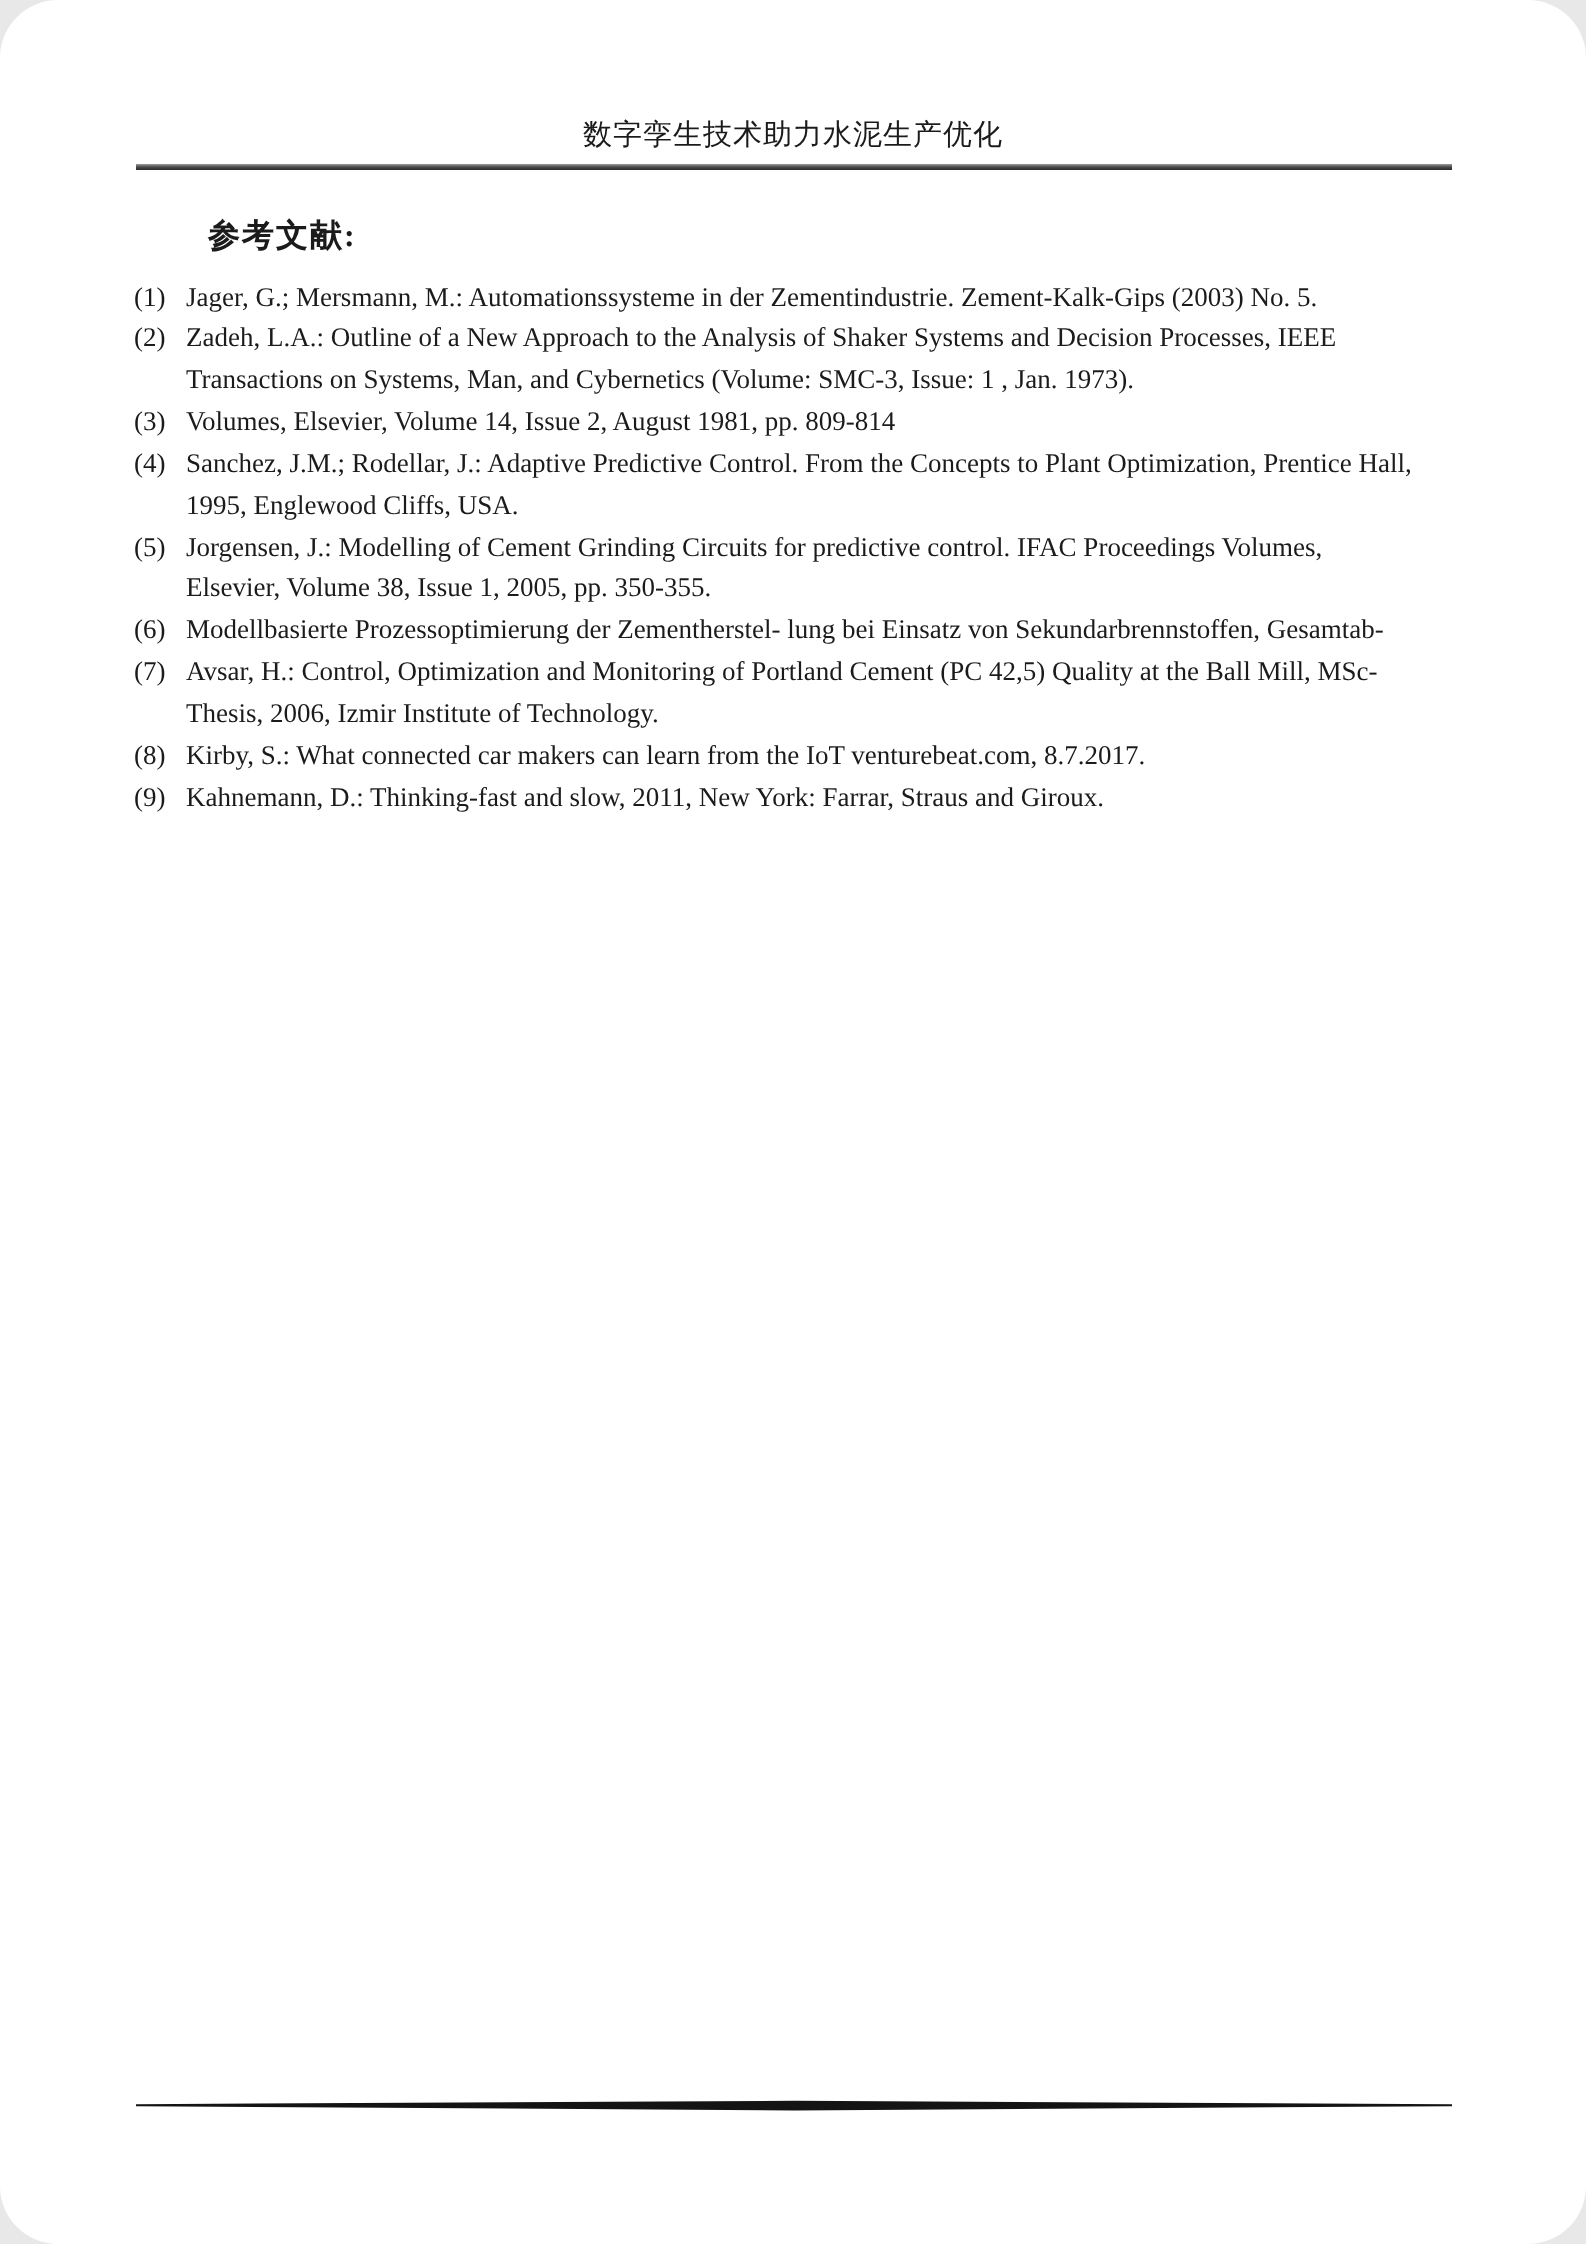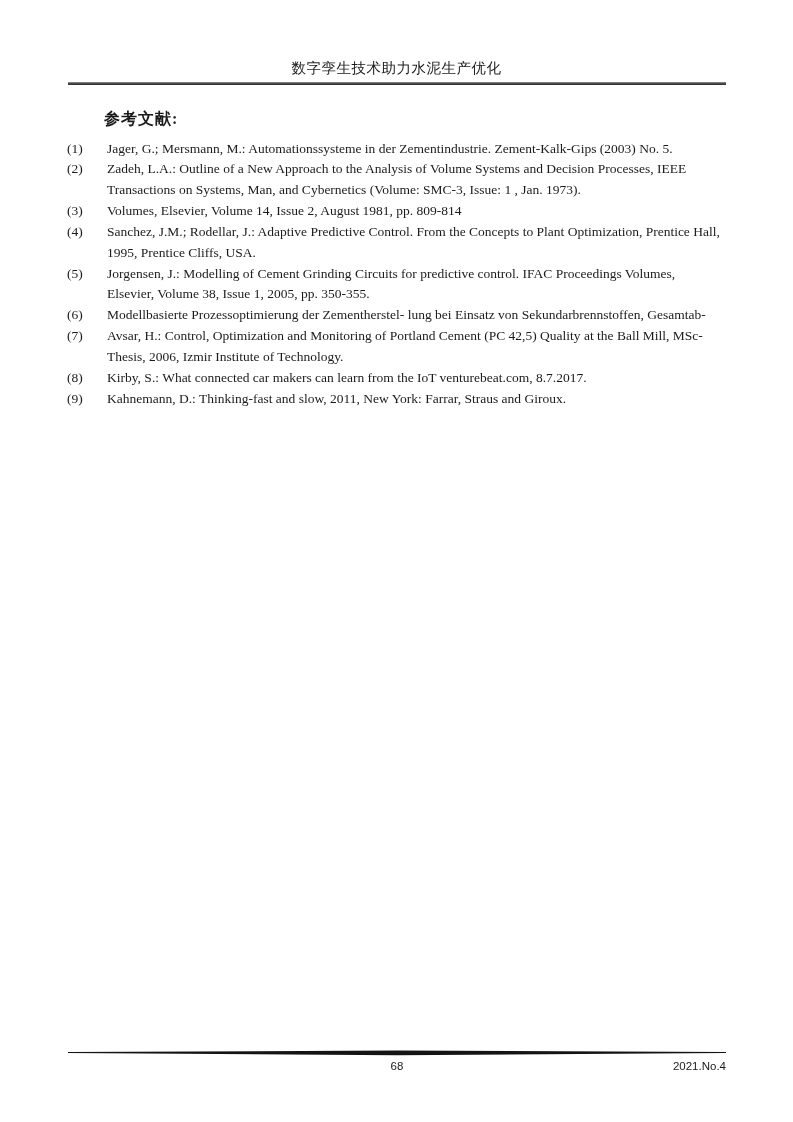--- a/index.html
+++ b/index.html
@@ -5,20 +5,21 @@
   html, body { margin: 0; padding: 0; background: #e8e8e8; }
   .page {
     position: relative;
     width: 793px;
     height: 1122px;
     margin: 0 auto;
     background: #ffffff;
     font-family: "Liberation Serif", "DejaVu Serif", serif;
     color: #1b1b1b;
     overflow: hidden;
+    border-radius: 29px;
   }
   
   .header-title {
     padding-top: 58px;
     text-align: center;
     font-size: 14.5px;
     line-height: 20px;
     letter-spacing: 0.5px;
   }
   .header-rule {
@@ -37,21 +38,21 @@
   .refs {
     margin: 10px 60px 0 67px;
     font-size: 13.5px;
   }
   .ref { display: flex; align-items: flex-start; }
   .ref-num {
     flex: none;
     width: 26px;
     line-height: 20.85px;
   }
-  .ref-lines { flex: 1; min-width: 0; margin-left: 14px; }
+  .ref-lines { flex: 1; min-width: 0; }
   .ref-line {
     line-height: 20.85px;
     white-space: nowrap;
   }
   
   .footer {
     position: absolute;
     left: 68px;
     right: 67px;
     top: 1050px;
@@ -83,37 +84,37 @@
     <div class="ref">
       <span class="ref-num">(1)</span>
       <div class="ref-lines">
         <div class="ref-line">Jager, G.; Mersmann, M.: Automationssysteme in der Zementindustrie. Zement-Kalk-Gips (2003) No. 5.</div>
       </div>
     </div>
 
     <div class="ref">
       <span class="ref-num">(2)</span>
       <div class="ref-lines">
-        <div class="ref-line">Zadeh, L.A.: Outline of a New Approach to the Analysis of Volume Systems and Decision Processes, IEEE</div>
+        <div class="ref-line">Zadeh, L.A.: Outline of a New Approach to the Analysis of Shaker Systems and Decision Processes, IEEE</div>
         <div class="ref-line">Transactions on Systems, Man, and Cybernetics (Volume: SMC-3, Issue: 1 , Jan. 1973).</div>
       </div>
     </div>
 
     <div class="ref">
       <span class="ref-num">(3)</span>
       <div class="ref-lines">
         <div class="ref-line">Volumes, Elsevier, Volume 14, Issue 2, August 1981, pp. 809-814</div>
       </div>
     </div>
 
     <div class="ref">
       <span class="ref-num">(4)</span>
       <div class="ref-lines">
         <div class="ref-line">Sanchez, J.M.; Rodellar, J.: Adaptive Predictive Control. From the Concepts to Plant Optimization, Prentice Hall,</div>
-        <div class="ref-line">1995, Prentice Cliffs, USA.</div>
+        <div class="ref-line">1995, Englewood Cliffs, USA.</div>
       </div>
     </div>
 
     <div class="ref">
       <span class="ref-num">(5)</span>
       <div class="ref-lines">
         <div class="ref-line">Jorgensen, J.: Modelling of Cement Grinding Circuits for predictive control. IFAC Proceedings Volumes,</div>
         <div class="ref-line">Elsevier, Volume 38, Issue 1, 2005, pp. 350-355.</div>
       </div>
     </div>
@@ -146,19 +147,15 @@
         <div class="ref-line">Kahnemann, D.: Thinking-fast and slow, 2011, New York: Farrar, Straus and Giroux.</div>
       </div>
     </div>
 
   </div>
 
   <div class="footer">
     <svg class="footer-rule-svg" viewBox="0 0 658 6" preserveAspectRatio="none">
       <polygon points="0,2.1 329,0.4 658,2.1 658,3.1 329,5.2 0,3.1" fill="#141414"></polygon>
     </svg>
-    <div class="footer-row">
-      <div class="footer-page">68</div>
-      <div class="footer-issue">2021.No.4</div>
-    </div>
   </div>
 
 </div>
 
 </body></html>

